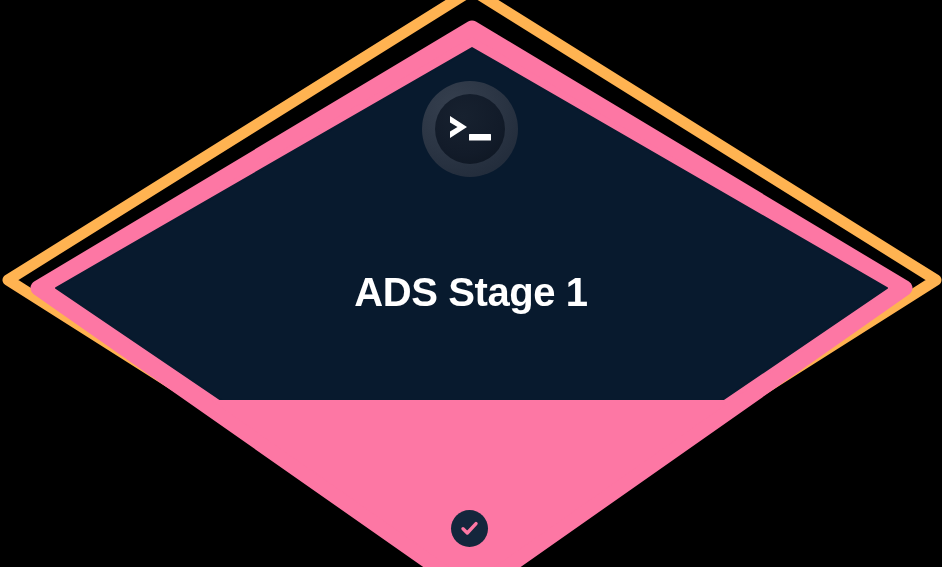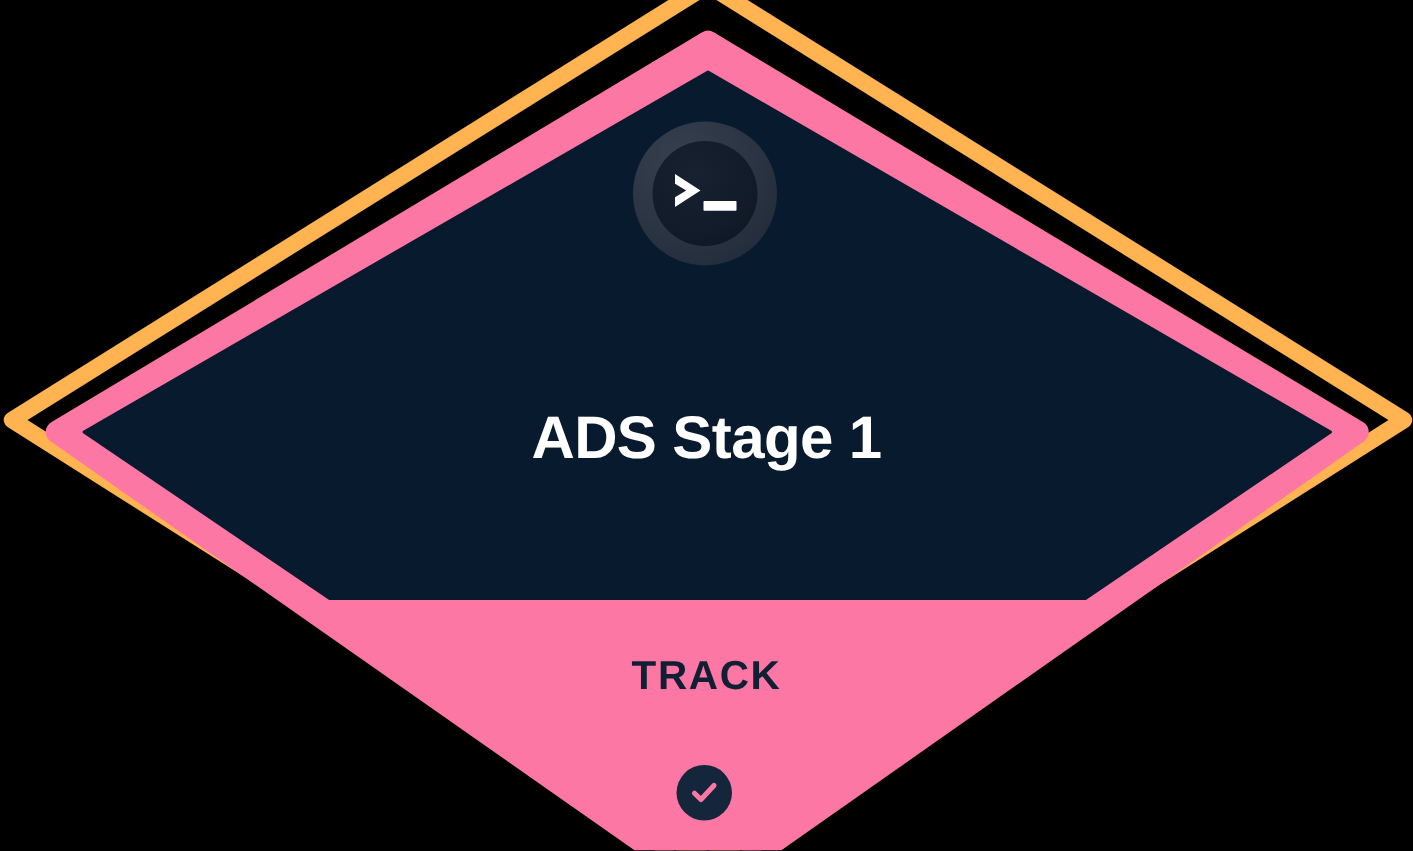--- a/index.html
+++ b/index.html
@@ -138,21 +138,20 @@
         <svg width="50" height="38" viewBox="0 0 50 38" xmlns="http://www.w3.org/2000/svg">
           <path d="M5 6 L22 17 L5 28 L5 21.5 L12.5 17 L5 12.5 Z" fill="#ffffff"></path>
           <rect x="24" y="24" width="22" height="6.5" rx="0.5" fill="#ffffff"></rect>
         </svg>
       </div>
     </div>
 
     <div id="stage-title">ADS Stage 1</div>
 
     <div id="status-block">
-      <span class="status-line">TRACK</span>
     </div>
 
     <div id="check-badge">
       <svg width="21" height="21" viewBox="0 0 21 21" xmlns="http://www.w3.org/2000/svg">
         <path d="M4 10.8 L8.3 15 L17 5.6" fill="none" stroke="#fd77a4" stroke-width="3.4" stroke-linecap="round" stroke-linejoin="round"></path>
       </svg>
     </div>
 
   </div>
 </div>

